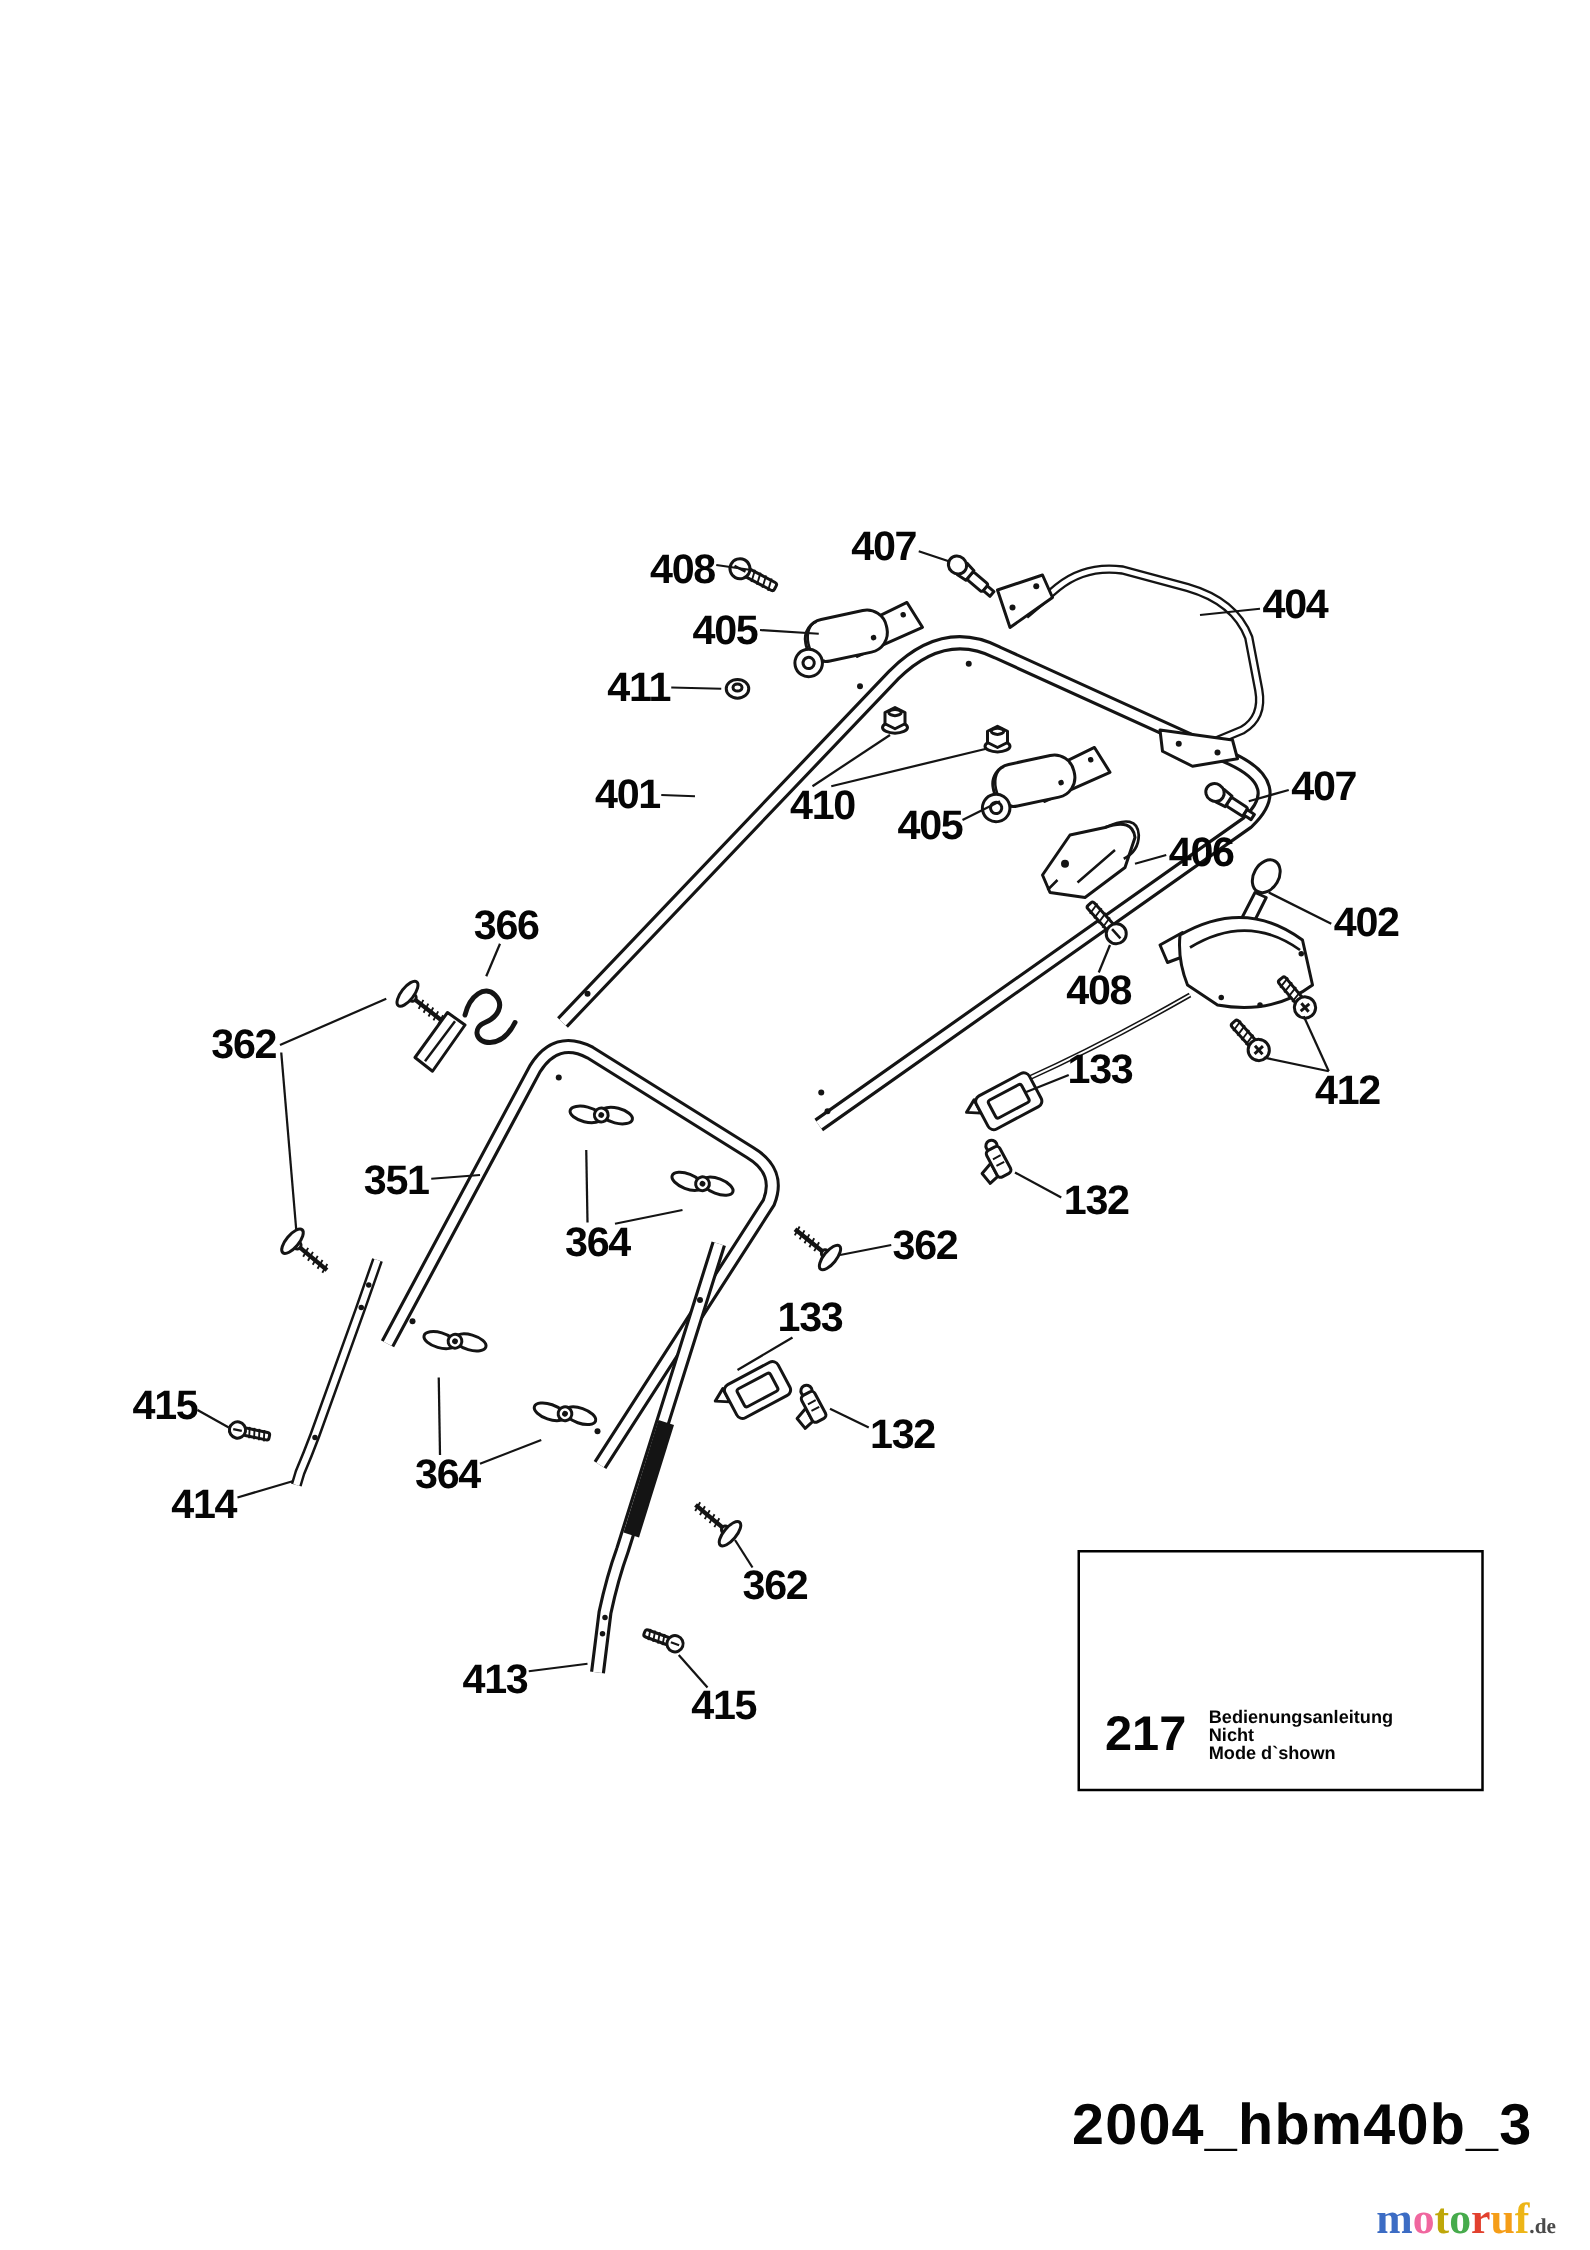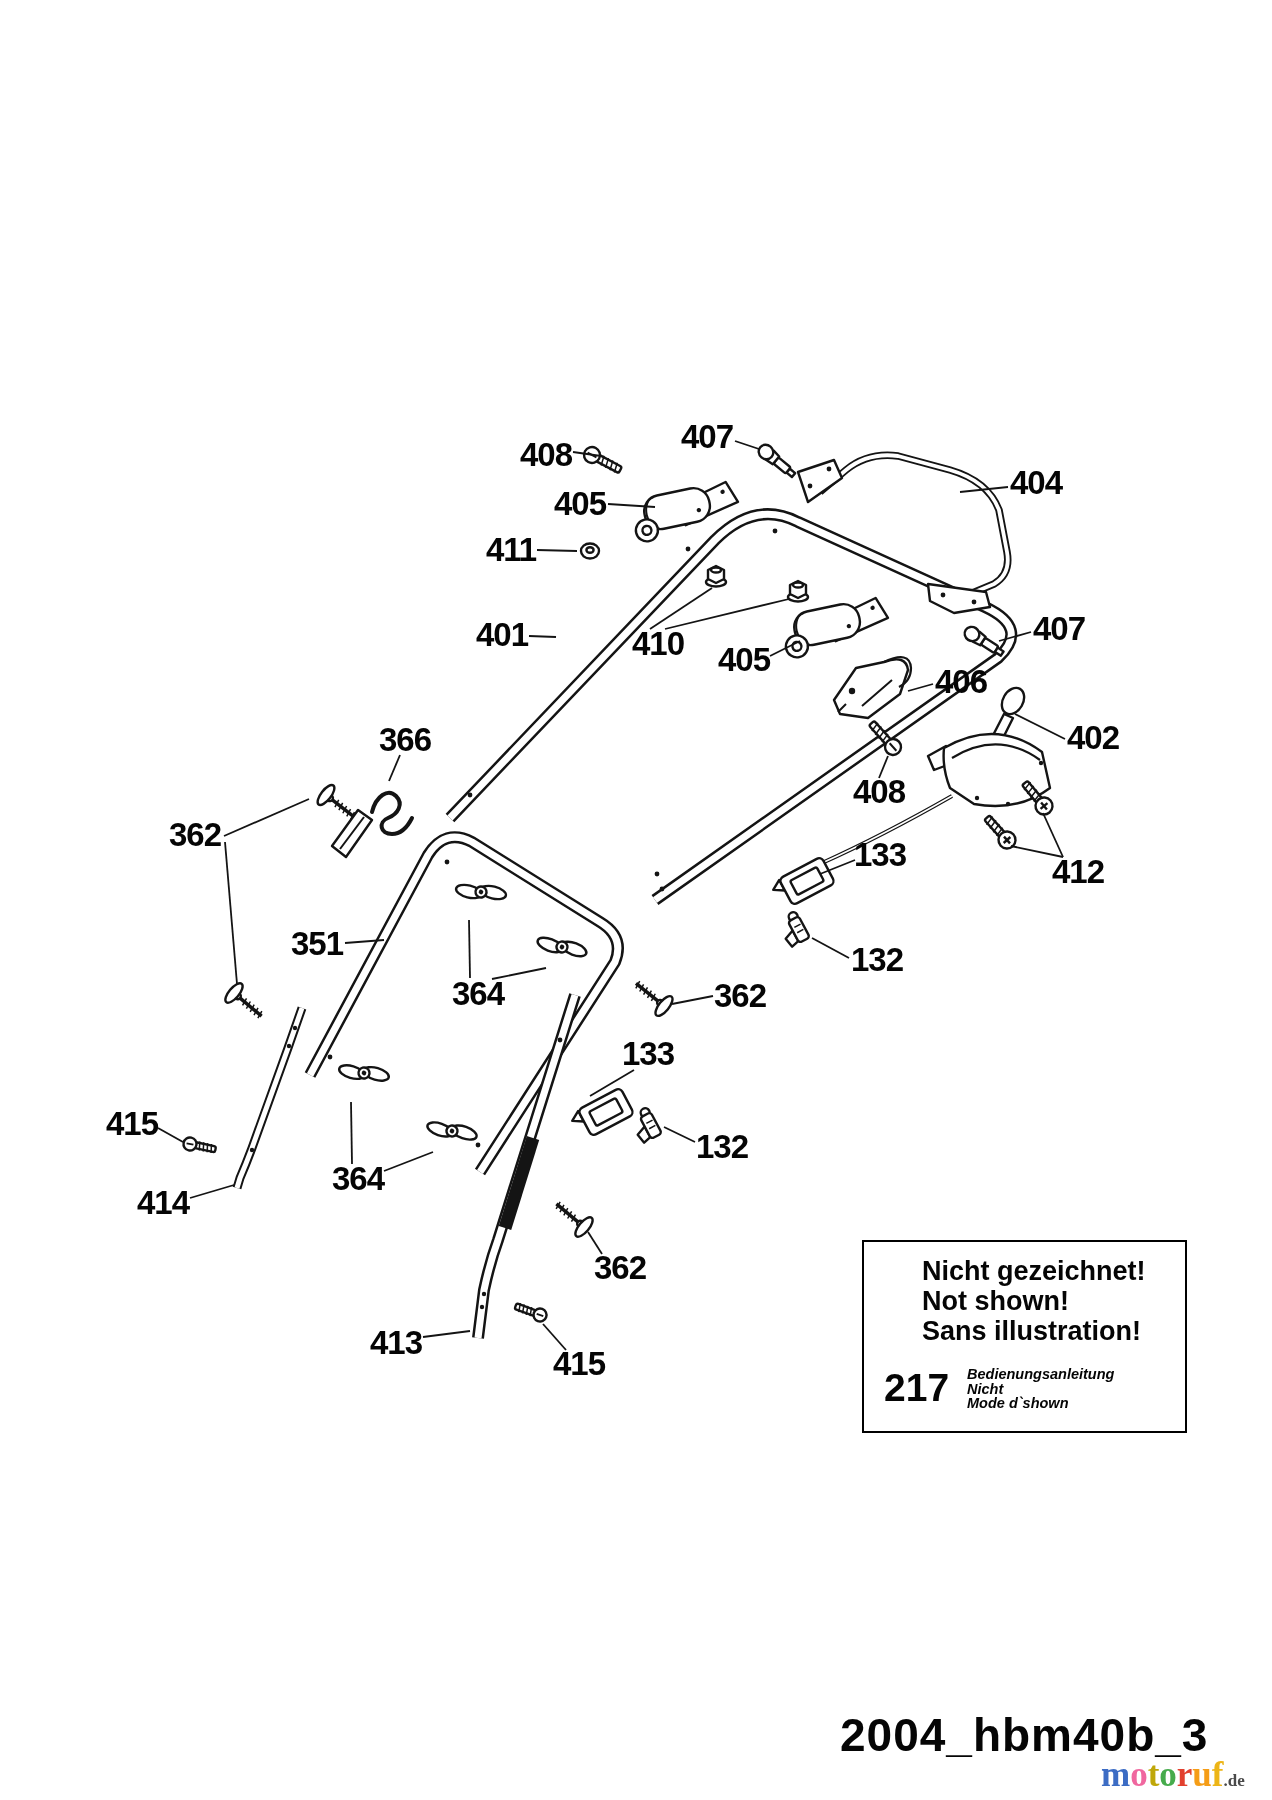--- a/index.html
+++ b/index.html
@@ -12,32 +12,32 @@
   .tube-i{stroke:#ffffff;fill:none;stroke-width:7;stroke-linejoin:round;}
   .rod-o{stroke:#141414;fill:none;stroke-width:7.5;stroke-linejoin:round;}
   .rod-i{stroke:#ffffff;fill:none;stroke-width:3.8;stroke-linejoin:round;}
   .bar-o{stroke:#141414;fill:none;stroke-width:9;stroke-linejoin:round;}
   .bar-i{stroke:#ffffff;fill:none;stroke-width:5;stroke-linejoin:round;}
   .hole{fill:#141414;stroke:none;}
   .leader{stroke:#141414;stroke-width:1.8;fill:none;}
   .callout{font-family:"Liberation Sans","DejaVu Sans",sans-serif;
            font-weight:bold;font-size:33px;letter-spacing:-1px;fill:#050505;}
   .thread{stroke:#141414;stroke-width:1.5;fill:none;}
-  #title{position:absolute;left:840px;top:1708px;width:386px;text-align:left;
+  #title{position:absolute;left:840px;top:1672px;width:386px;text-align:right;
          font-size:46px;font-weight:bold;letter-spacing:1px;color:#050505;white-space:nowrap;}
   #logo{position:absolute;left:1101px;top:1757px;font-family:"Liberation Serif","DejaVu Serif",serif;
         font-weight:bold;font-size:35px;line-height:35px;white-space:nowrap;}
   #logo .suffix{font-size:17px;font-weight:bold;}
   #notebox{position:absolute;left:862px;top:1240px;width:325px;height:193px;
            border:2.5px solid #000;box-sizing:border-box;background:#fff;}
   #notebox .headline{position:absolute;left:58px;top:14px;font-size:27px;font-weight:bold;
                      line-height:30px;color:#050505;white-space:nowrap;}
   #notebox .bignum{position:absolute;left:20px;top:124px;font-size:39px;font-weight:bold;color:#050505;}
   #notebox .items{position:absolute;left:103px;top:125px;font-size:14.5px;font-weight:bold;
-                  line-height:14.5px;color:#050505;white-space:nowrap;font-style:italic;}
+                  line-height:14.5px;color:#050505;white-space:nowrap;}
 </style>
 </head>
 <body>
 
 <svg width="1272" height="1800" viewBox="0 0 1272 1800">
 
   <defs>
     <g id="clamp405">
       <polygon class="part" points="-6,-2 50,-16 58,6 2,18"></polygon>
       <circle class="hole" cx="45" cy="-7" r="2.2"></circle>
@@ -273,25 +273,20 @@
     <text class="callout" x="358" y="1190">364</text>
     <text class="callout" x="620" y="1279">362</text>
     <text class="callout" x="132" y="1135">415</text>
     <text class="callout" x="163" y="1214">414</text>
     <text class="callout" x="396" y="1354">413</text>
     <text class="callout" x="579" y="1375">415</text>
   </g>
 </svg>
 
 <div id="notebox">
-  <div class="headline">
-    <div>Nicht gezeichnet!</div>
-    <div>Not shown!</div>
-    <div>Sans illustration!</div>
-  </div>
   <div class="bignum">217</div>
   <div class="items">
     <div>Bedienungsanleitung</div>
     <div>Nicht</div>
     <div>Mode d`shown</div>
   </div>
 </div>
 
 <div id="title">2004_hbm40b_3</div>
 

